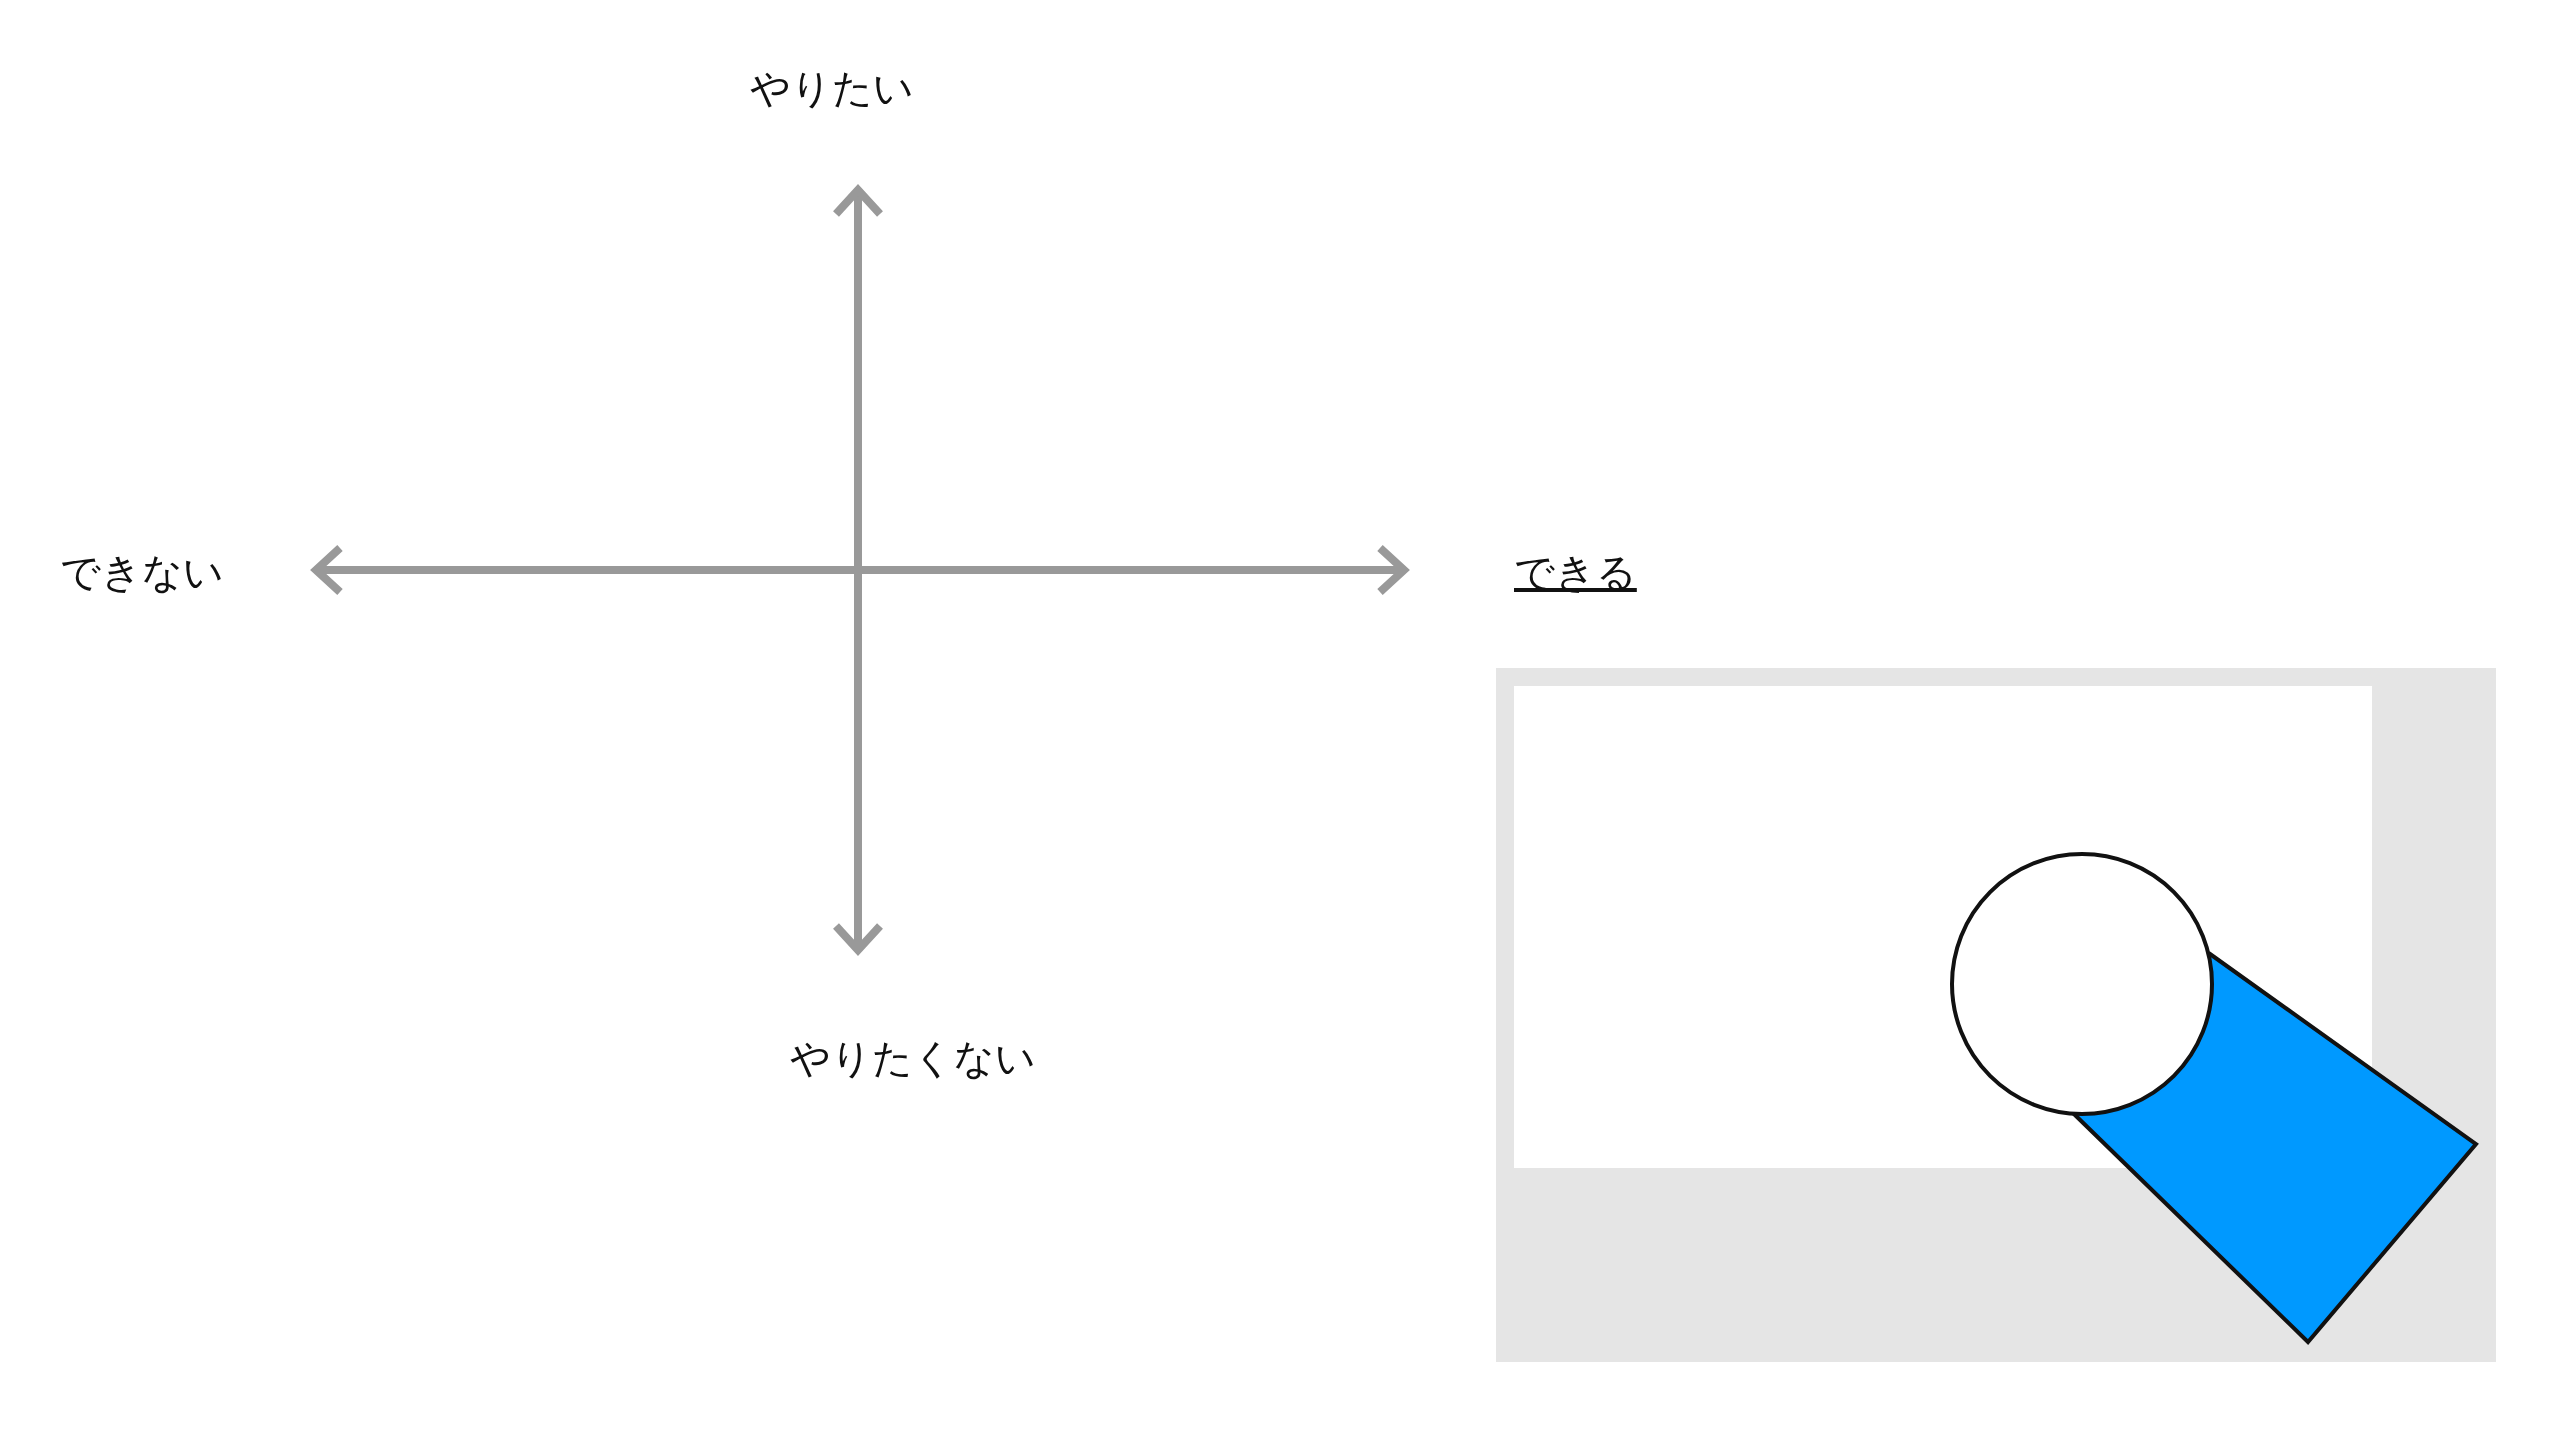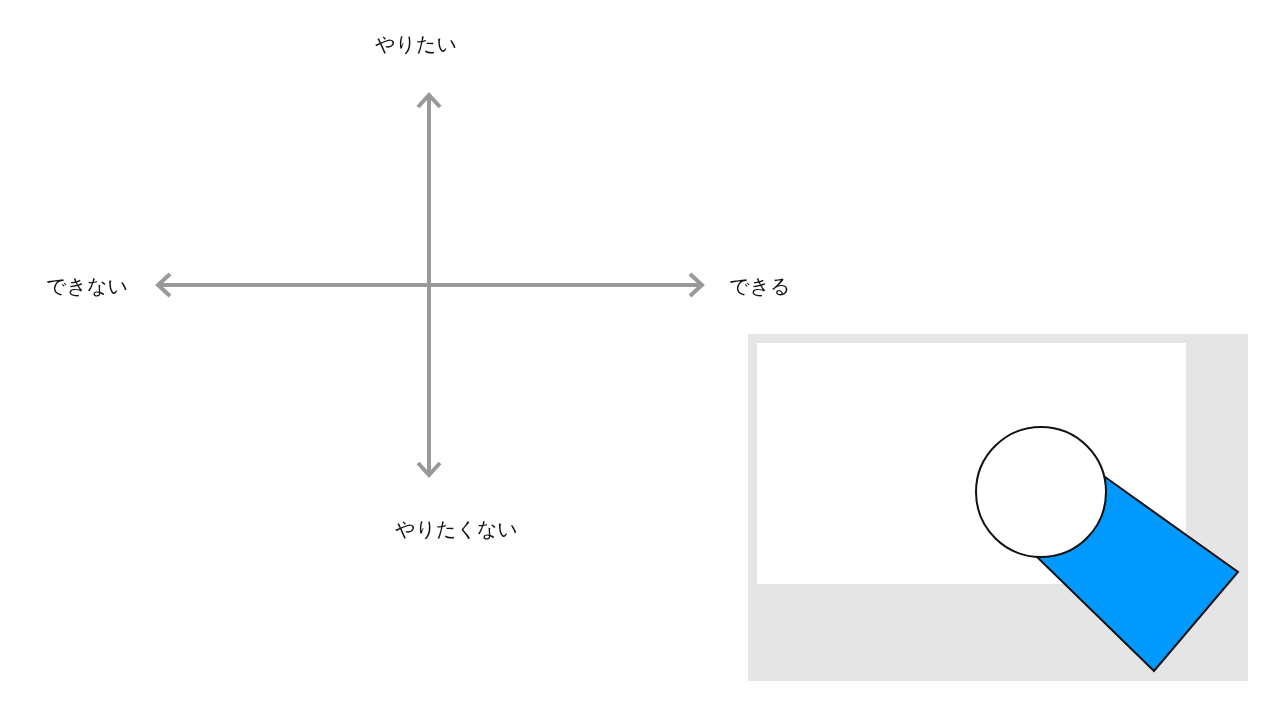--- a/index.html
+++ b/index.html
@@ -62,22 +62,22 @@
     <polyline points="418,463 429,475 440,463"></polyline>
 
     <line x1="159" y1="285" x2="701" y2="285"></line>
     <polyline points="170,274 158,285 170,296"></polyline>
     <polyline points="690,274 702,285 690,296"></polyline>
   </g>
 </svg>
 
 <div class="label" style="left:375px; top:32px;">やりたい</div>
 <div class="label" style="left:395px; top:517px;">やりたくない</div>
-<div class="label" style="left:30px; top:274px;margin-left:16px;">できない</div>
-<div class="label" style="left:729px; top:274px;">できる</div>
+<div class="label" style="left:30px; top:274px;">できない</div>
+<div class="label" style="left:757px; top:274px;text-decoration:underline;">できる</div>
 
 <div class="panel">
   <div class="panel-inner"></div>
 </div>
 
 <svg id="overlay-svg" viewBox="0 0 1280 720" xmlns="http://www.w3.org/2000/svg">
   <polygon points="1105,477 1238,572 1154,671 1037,557" fill="#0099ff" stroke="#111111" stroke-width="2" stroke-linejoin="miter"></polygon>
   <circle cx="1041" cy="492" r="65" fill="#ffffff" stroke="#111111" stroke-width="2"></circle>
 </svg>
 

